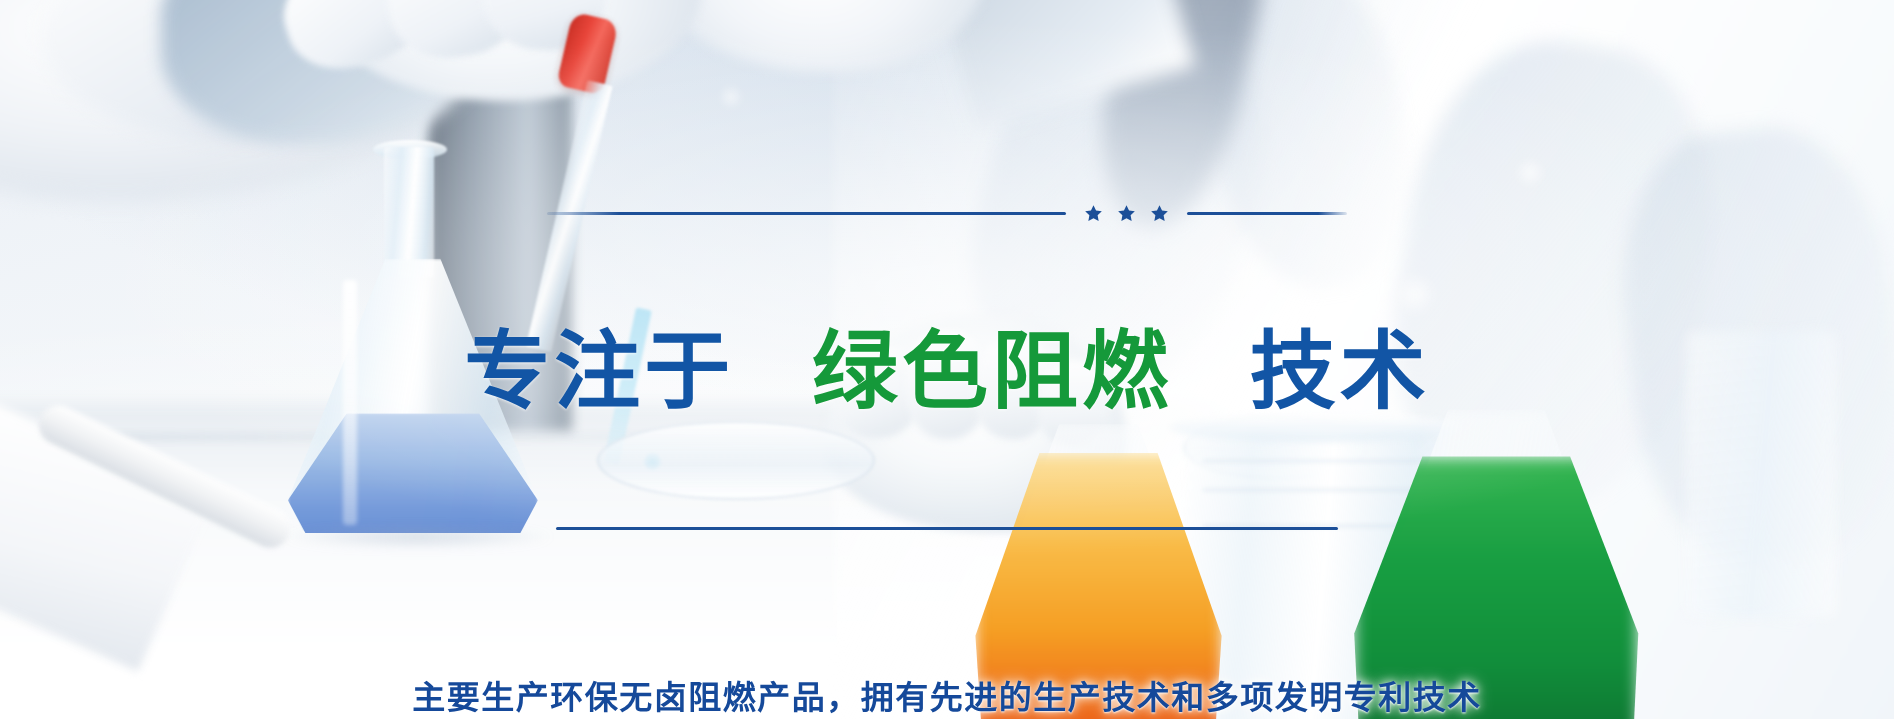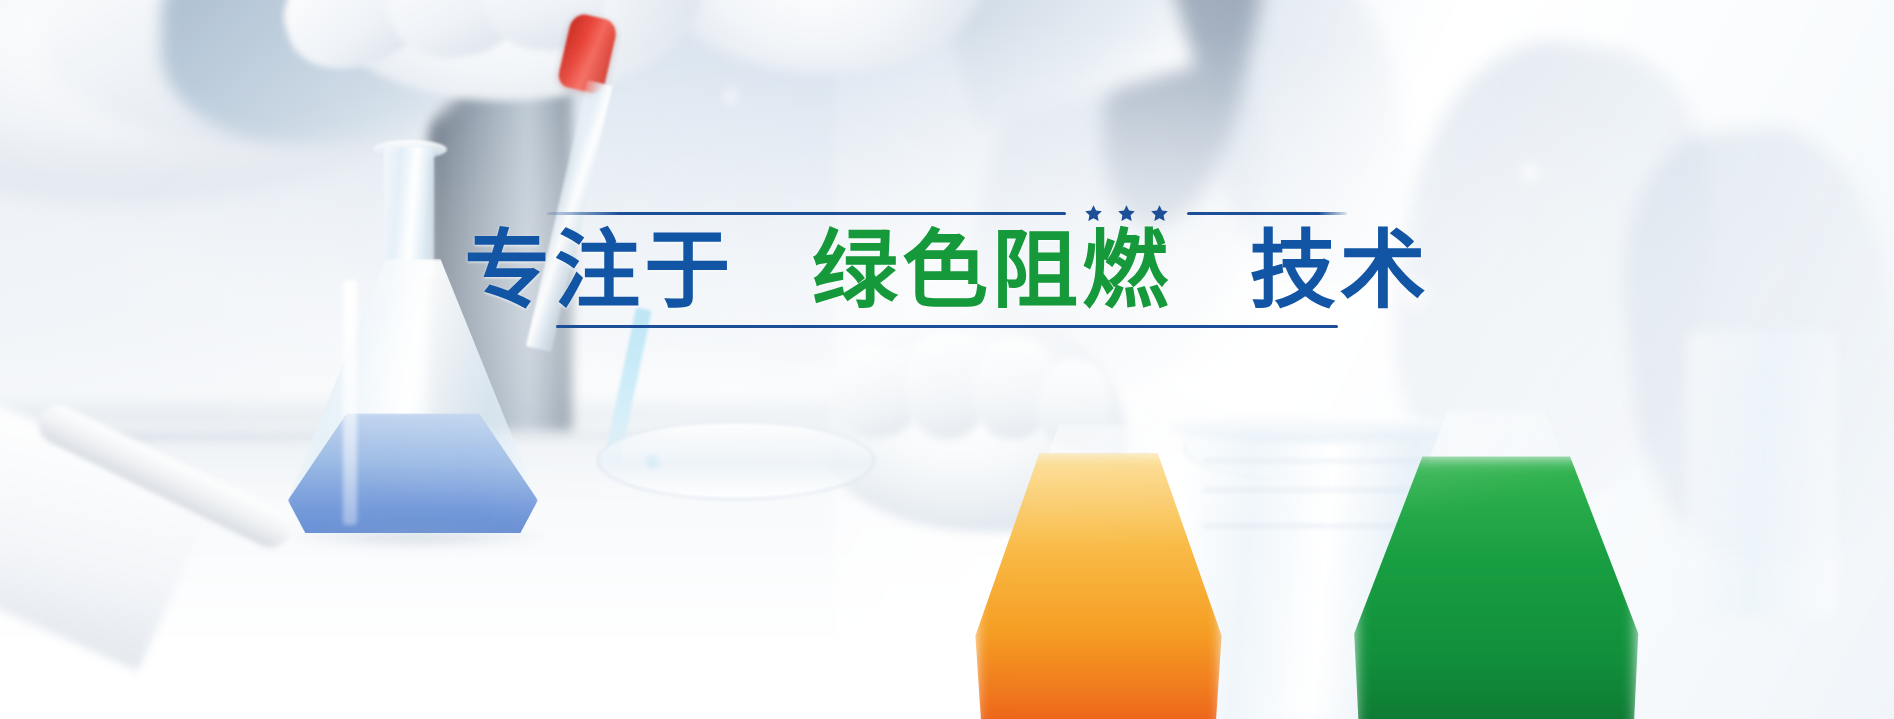--- a/index.html
+++ b/index.html
@@ -470,21 +470,21 @@
   
   .content {
     position: absolute;
     left: 0;
     top: 0;
     width: 100%;
     height: 100%;
     display: flex;
     flex-direction: column;
     align-items: center;
-    justify-content: flex-start;
+    justify-content: space-between;
     padding-top: 204px;
     box-sizing: border-box;
   }
 
   
   .rule-row {
     display: flex;
     align-items: center;
     justify-content: center;
     width: 800px;
@@ -665,15 +665,16 @@
       <span class="h-blue">专注于</span>
       <span class="h-gap"></span>
       <span class="h-green">绿色阻燃</span>
       <span class="h-gap"></span>
       <span class="h-blue">技术</span>
     </h1>
 
     <div class="rule-under"></div>
 
 
+    <div class="subtitle-cn">主要生产环保无卤阻燃产品，拥有先进的生产技术和多项发明专利技术</div>
 
   </div>
 </div>
 
 </body></html>

